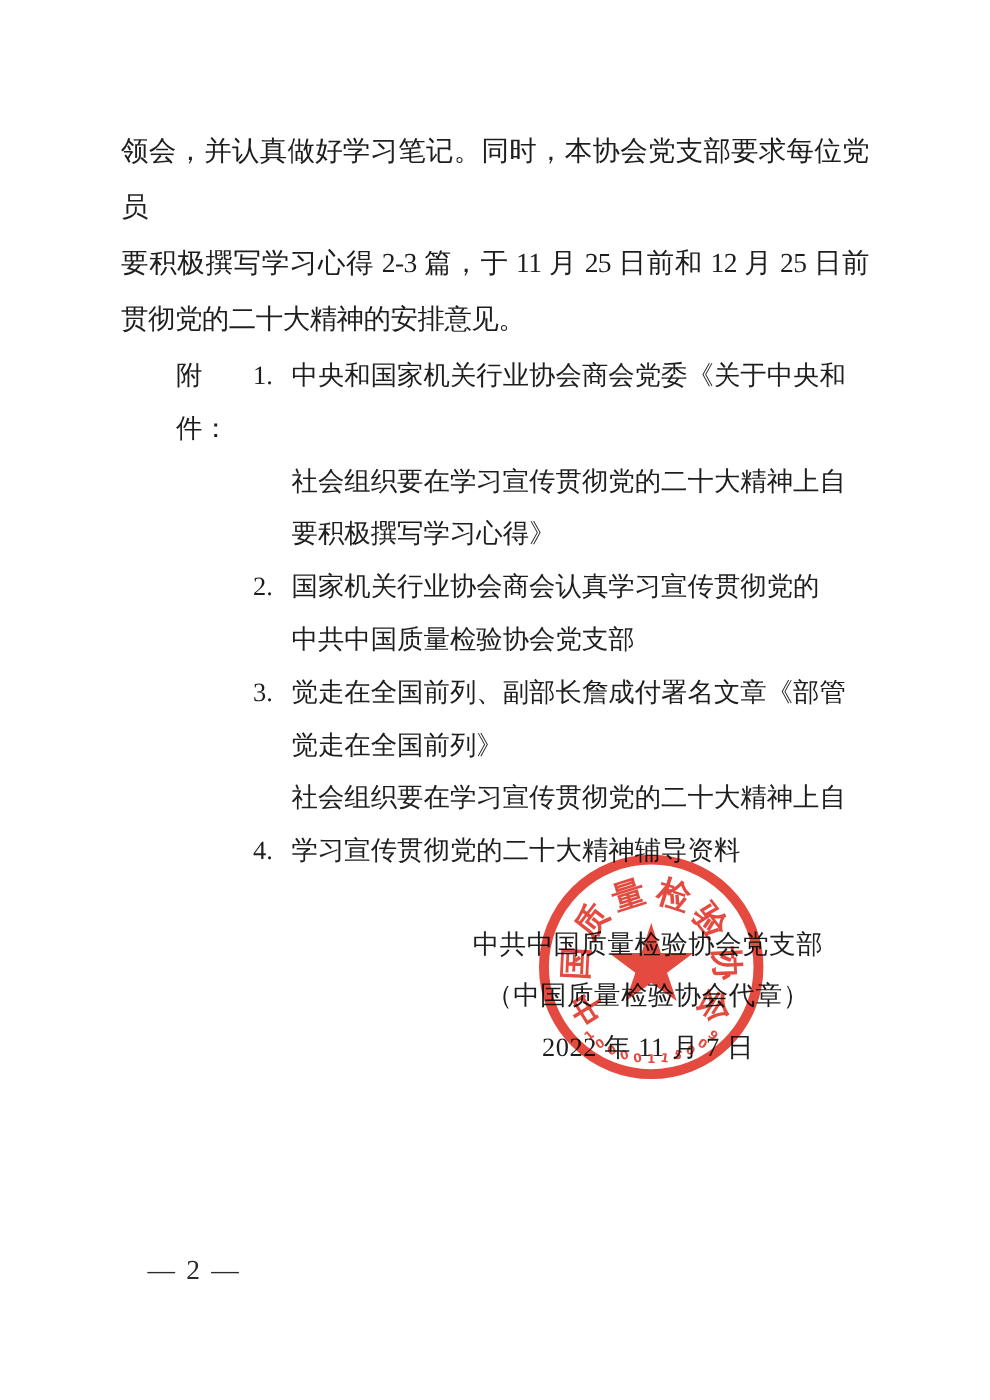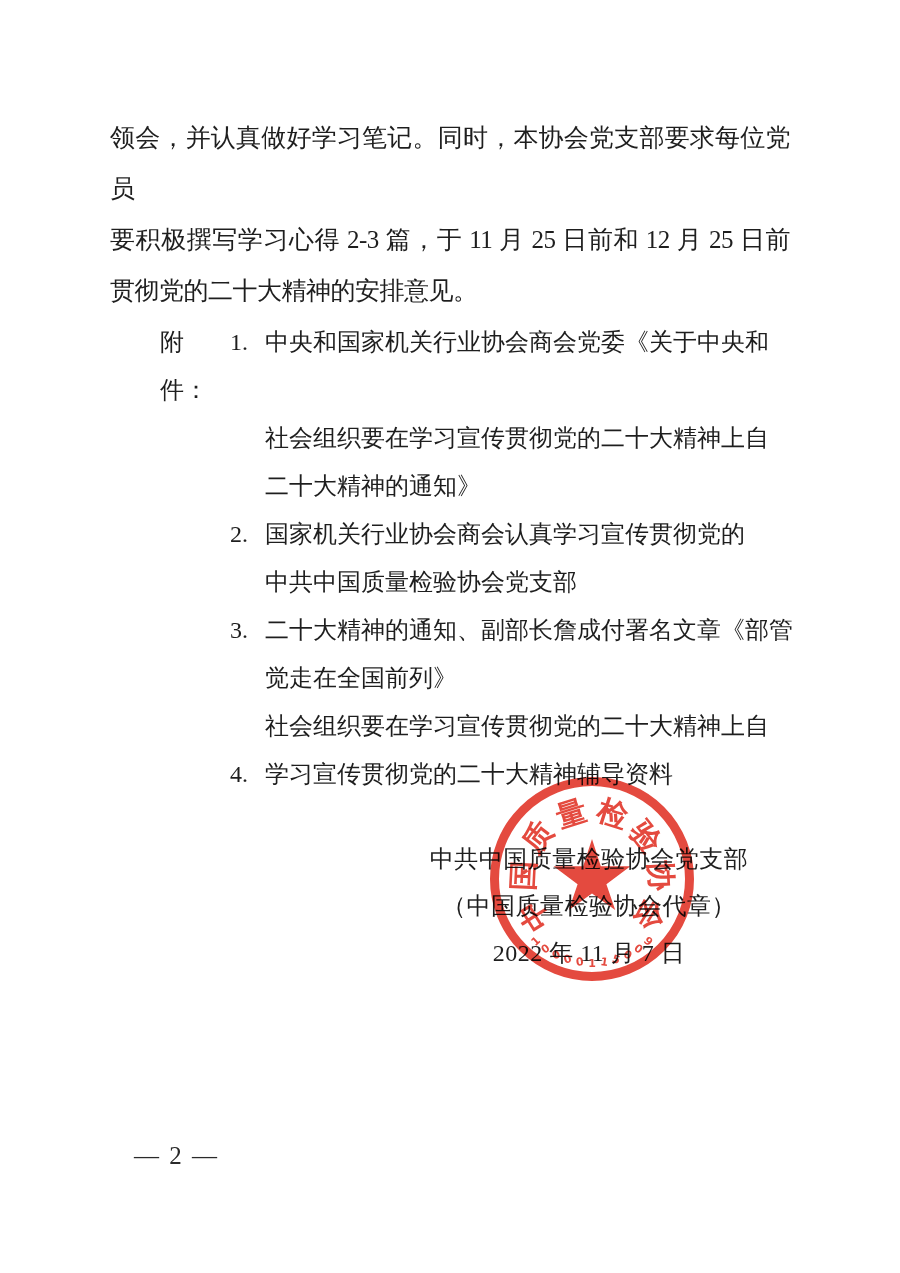--- a/index.html
+++ b/index.html
@@ -85,36 +85,36 @@
       <span class="att-text">中央和国家机关行业协会商会党委《关于中央和</span>
     </div>
     <div class="att-row">
       <span class="att-prefix"></span>
       <span class="att-num"></span>
       <span class="att-text">社会组织要在学习宣传贯彻党的二十大精神上自</span>
     </div>
     <div class="att-row">
       <span class="att-prefix"></span>
       <span class="att-num"></span>
-      <span class="att-text">二十大精神的通知》</span>
+      <span class="att-text">要积极撰写学习心得》</span>
     </div>
     <div class="att-row">
       <span class="att-prefix"></span>
       <span class="att-num">2.</span>
       <span class="att-text">国家机关行业协会商会认真学习宣传贯彻党的</span>
     </div>
     <div class="att-row">
       <span class="att-prefix"></span>
       <span class="att-num"></span>
       <span class="att-text">中共中国质量检验协会党支部</span>
     </div>
     <div class="att-row">
       <span class="att-prefix"></span>
       <span class="att-num">3.</span>
-      <span class="att-text">二十大精神的通知、副部长詹成付署名文章《部管</span>
+      <span class="att-text">觉走在全国前列、副部长詹成付署名文章《部管</span>
     </div>
     <div class="att-row">
       <span class="att-prefix"></span>
       <span class="att-num"></span>
       <span class="att-text">觉走在全国前列》</span>
     </div>
     <div class="att-row">
       <span class="att-prefix"></span>
       <span class="att-num"></span>
       <span class="att-text">社会组织要在学习宣传贯彻党的二十大精神上自</span>

